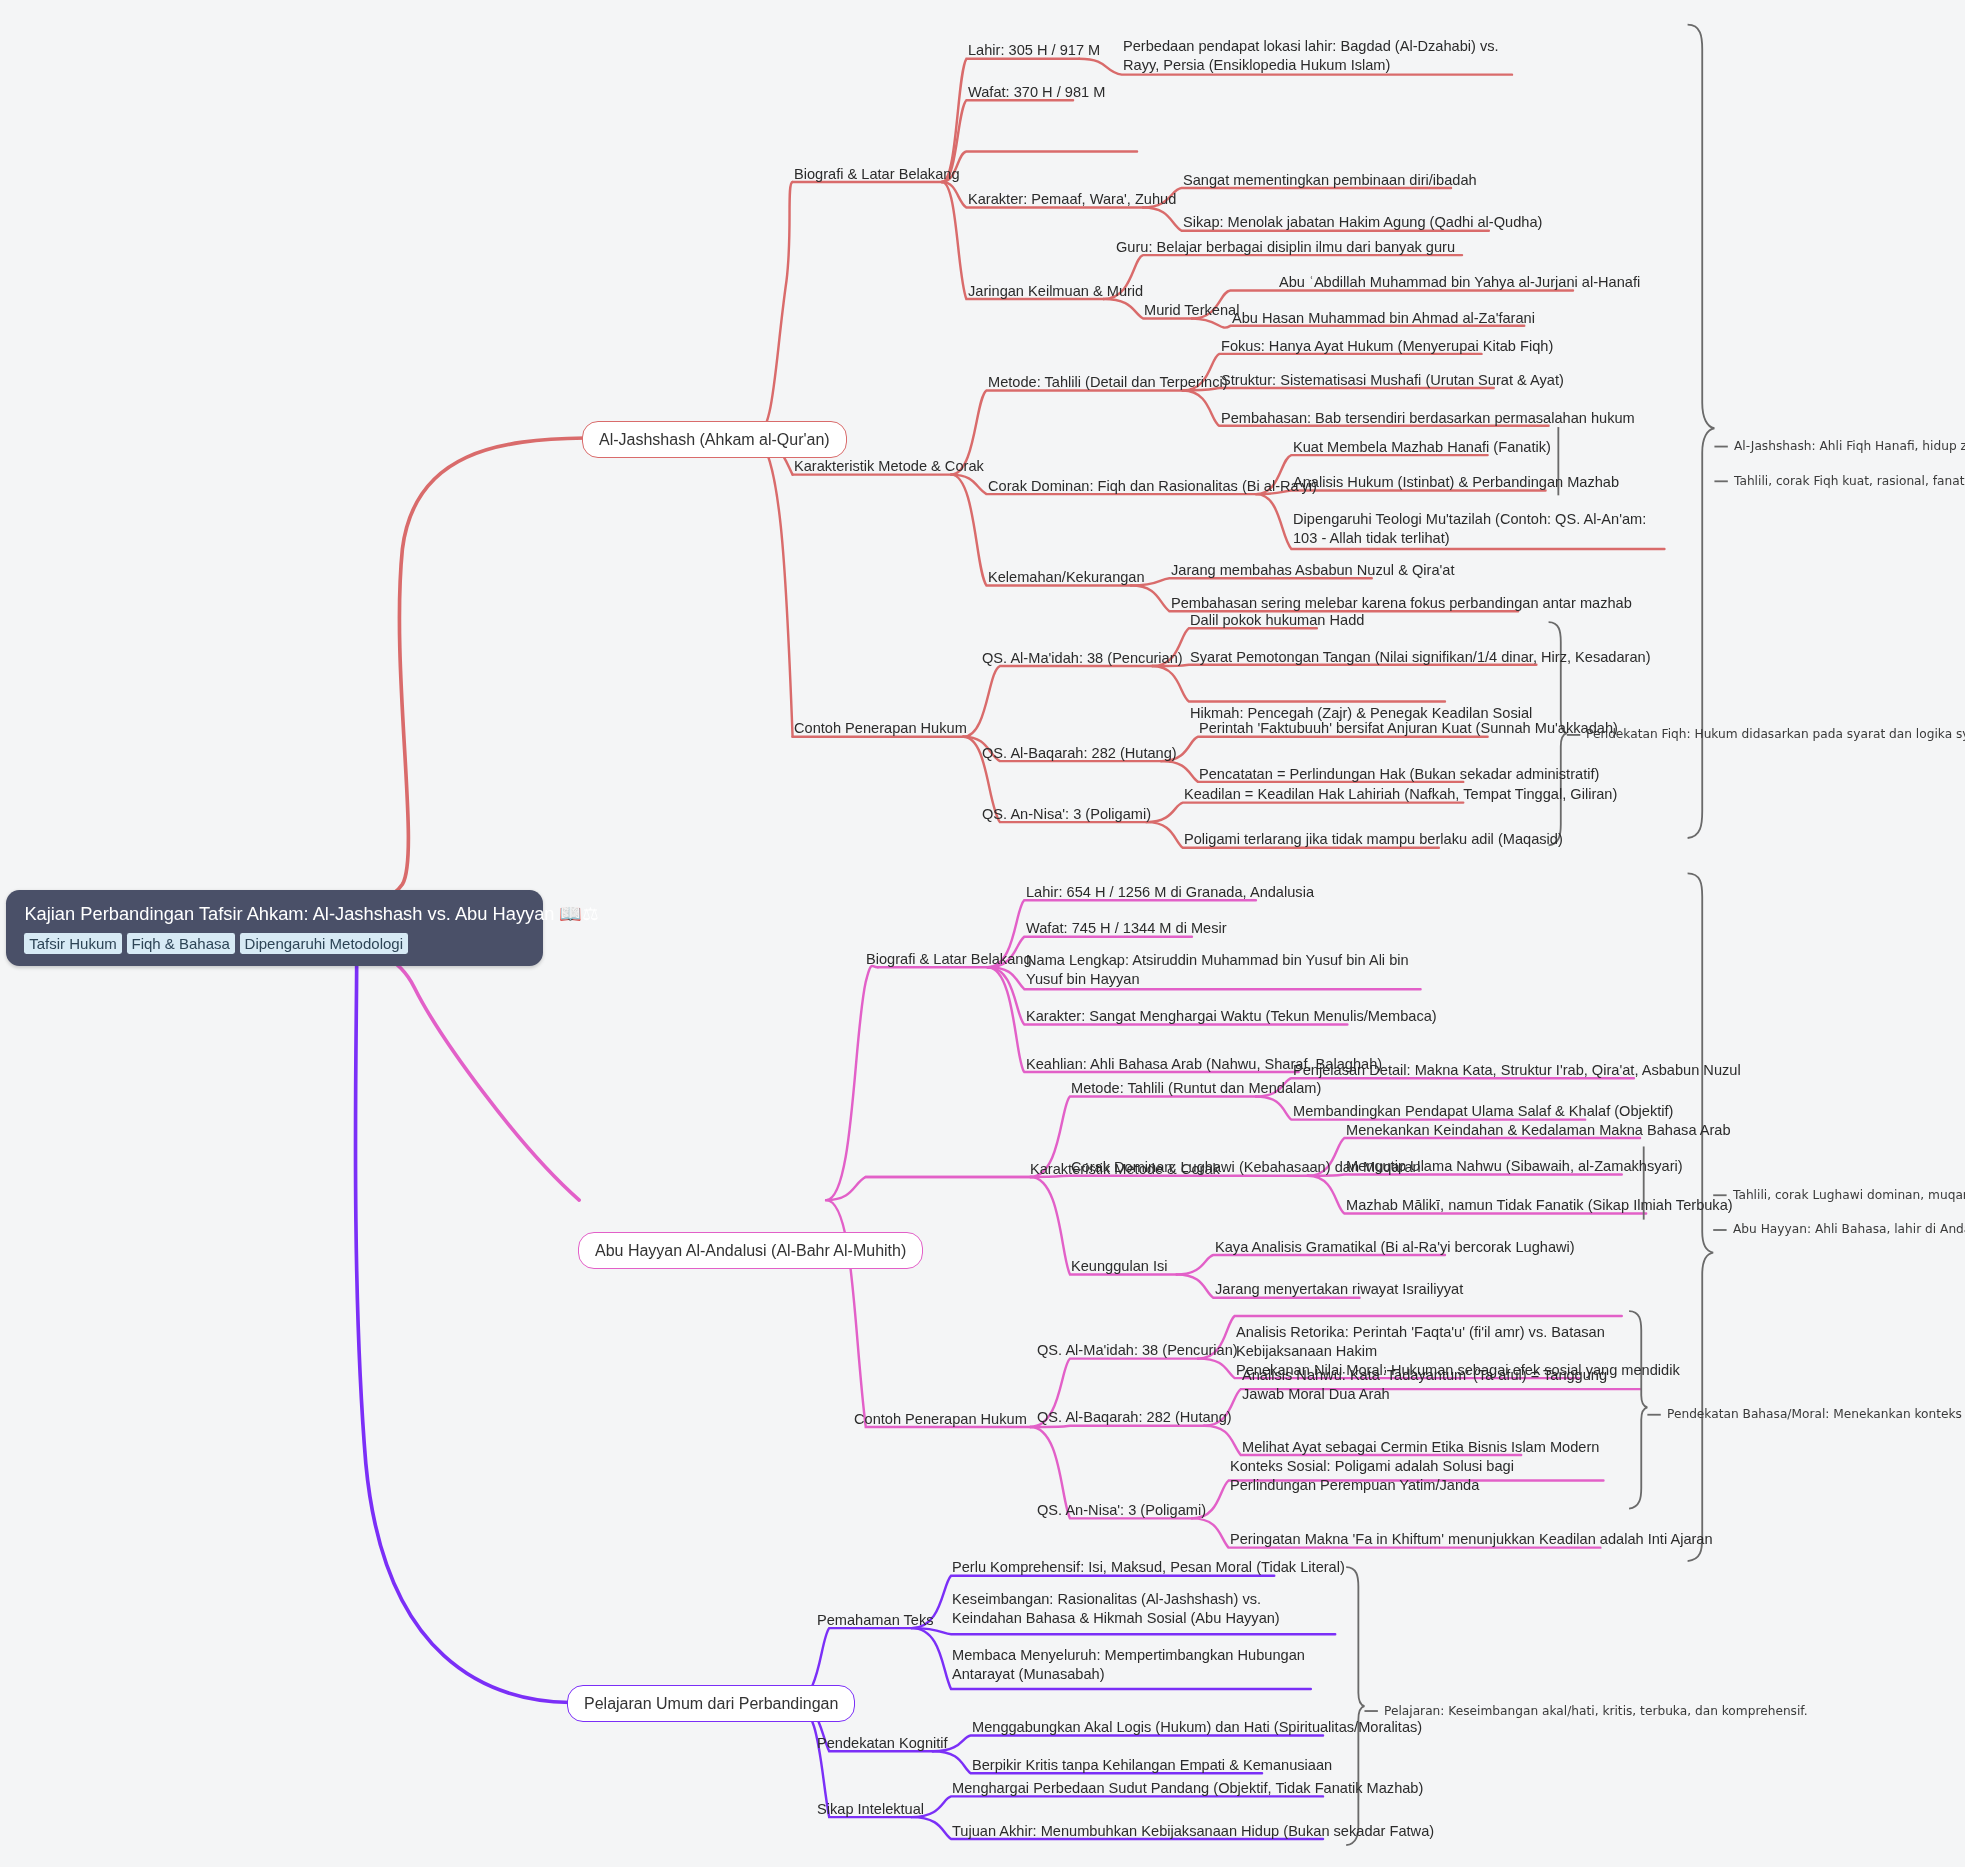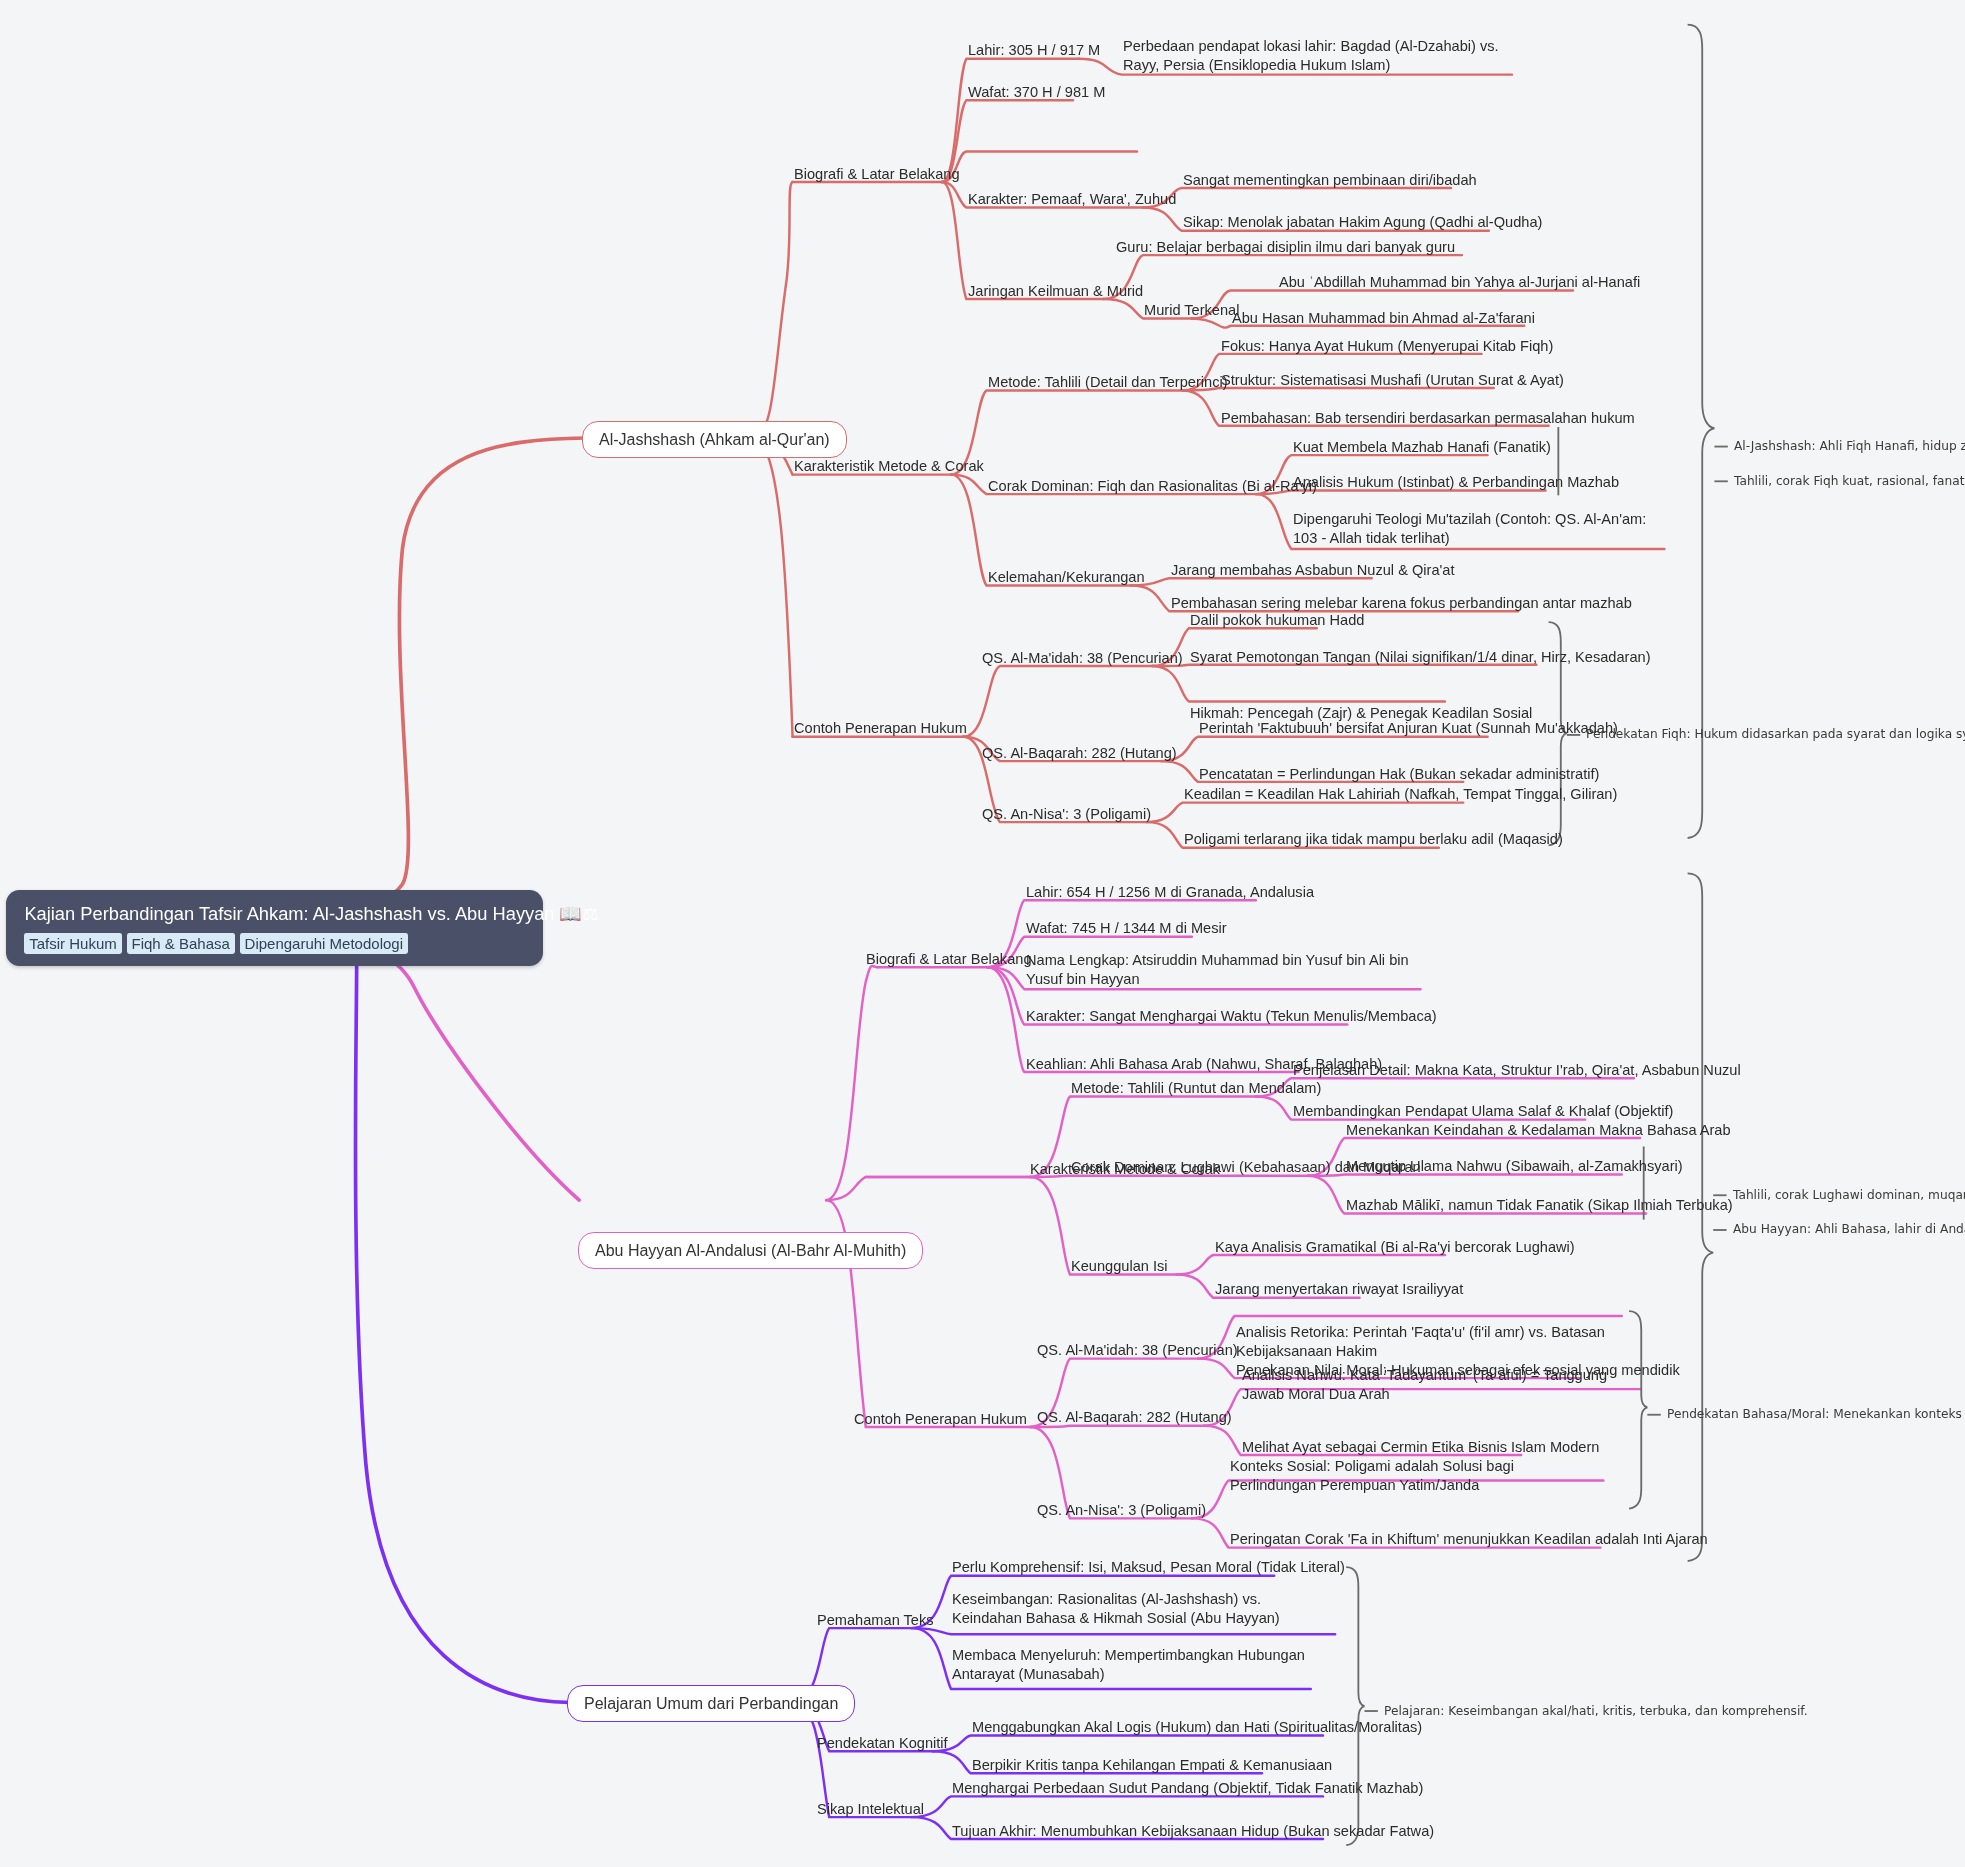--- a/index.html
+++ b/index.html
@@ -278,21 +278,21 @@
   <div class="t nowrap" style="left:1037px;top:1341px;">QS. Al-Ma'idah: 38 (Pencurian)</div>
   <div class="t wrap" style="left:1236px;top:1293px;width:378px;margin-top:30px;">Analisis Retorika: Perintah 'Faqta'u' (fi'il amr) vs. Batasan Kebijaksanaan Hakim</div>
   <div class="t nowrap" style="left:1236px;top:1361px;">Penekanan Nilai Moral: Hukuman sebagai efek sosial yang mendidik</div>
 
   <div class="t nowrap" style="left:1037px;top:1408px;">QS. Al-Baqarah: 282 (Hutang)</div>
   <div class="t wrap" style="left:1242px;top:1366px;width:390px;">Analisis Nahwu: Kata 'Tadayantum' (Taʿāful) = Tanggung Jawab Moral Dua Arah</div>
   <div class="t nowrap" style="left:1242px;top:1438px;">Melihat Ayat sebagai Cermin Etika Bisnis Islam Modern</div>
 
   <div class="t nowrap" style="left:1037px;top:1501px;">QS. An-Nisa': 3 (Poligami)</div>
   <div class="t wrap" style="left:1230px;top:1457px;width:372px;">Konteks Sosial: Poligami adalah Solusi bagi Perlindungan Perempuan Yatim/Janda</div>
-  <div class="t nowrap" style="left:1230px;top:1530px;">Peringatan Corak 'Fa in Khiftum' menunjukkan Keadilan adalah Inti Ajaran</div>
+  <div class="t nowrap" style="left:1230px;top:1530px;">Peringatan Makna 'Fa in Khiftum' menunjukkan Keadilan adalah Inti Ajaran</div>
 
   <div class="t nowrap" style="left:817px;top:1611px;">Pemahaman Teks</div>
   <div class="t nowrap" style="left:817px;top:1734px;">Pendekatan Kognitif</div>
   <div class="t nowrap" style="left:817px;top:1800px;">Sikap Intelektual</div>
 
   <div class="t nowrap" style="left:952px;top:1558px;">Perlu Komprehensif: Isi, Maksud, Pesan Moral (Tidak Literal)</div>
   <div class="t wrap" style="left:952px;top:1590px;width:360px;">Keseimbangan: Rasionalitas (Al-Jashshash) vs. Keindahan Bahasa &amp; Hikmah Sosial (Abu Hayyan)</div>
   <div class="t wrap" style="left:952px;top:1646px;width:360px;">Membaca Menyeluruh: Mempertimbangkan Hubungan Antarayat (Munasabah)</div>
 
   <div class="t nowrap" style="left:972px;top:1718px;">Menggabungkan Akal Logis (Hukum) dan Hati (Spiritualitas/Moralitas)</div>

